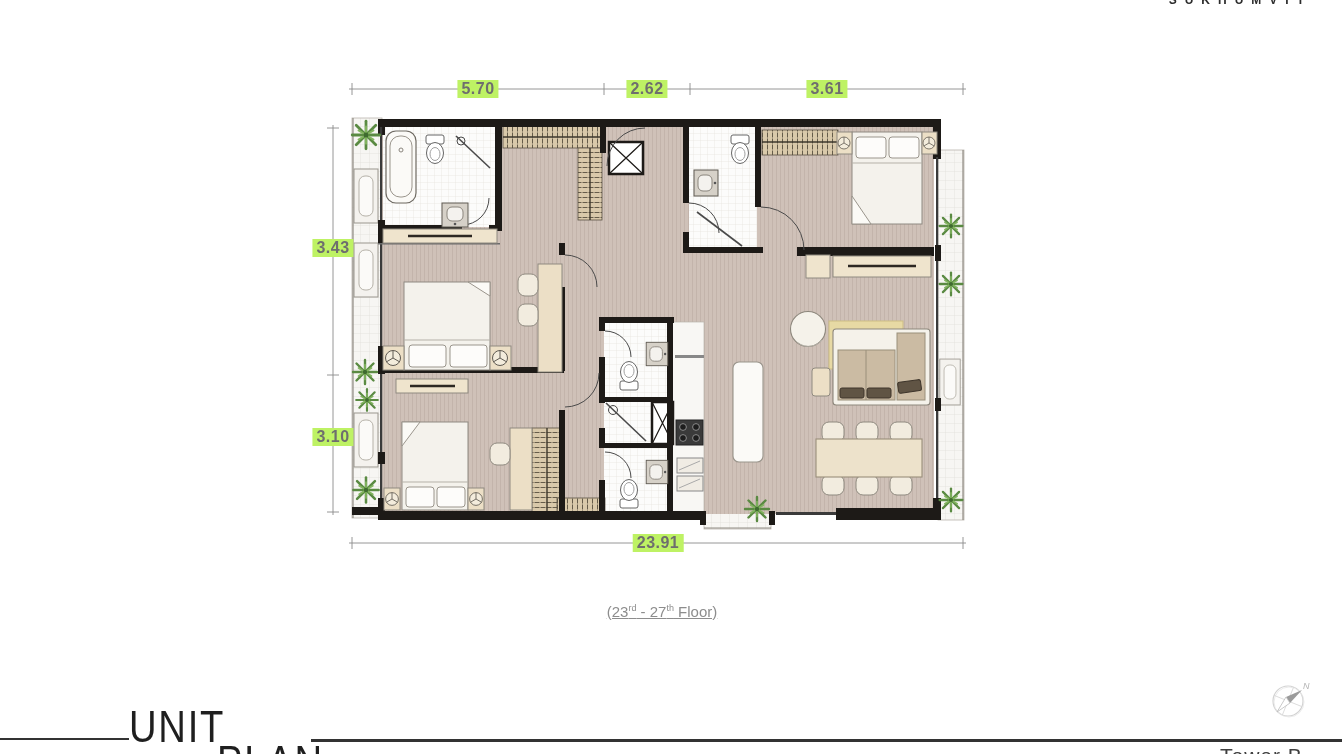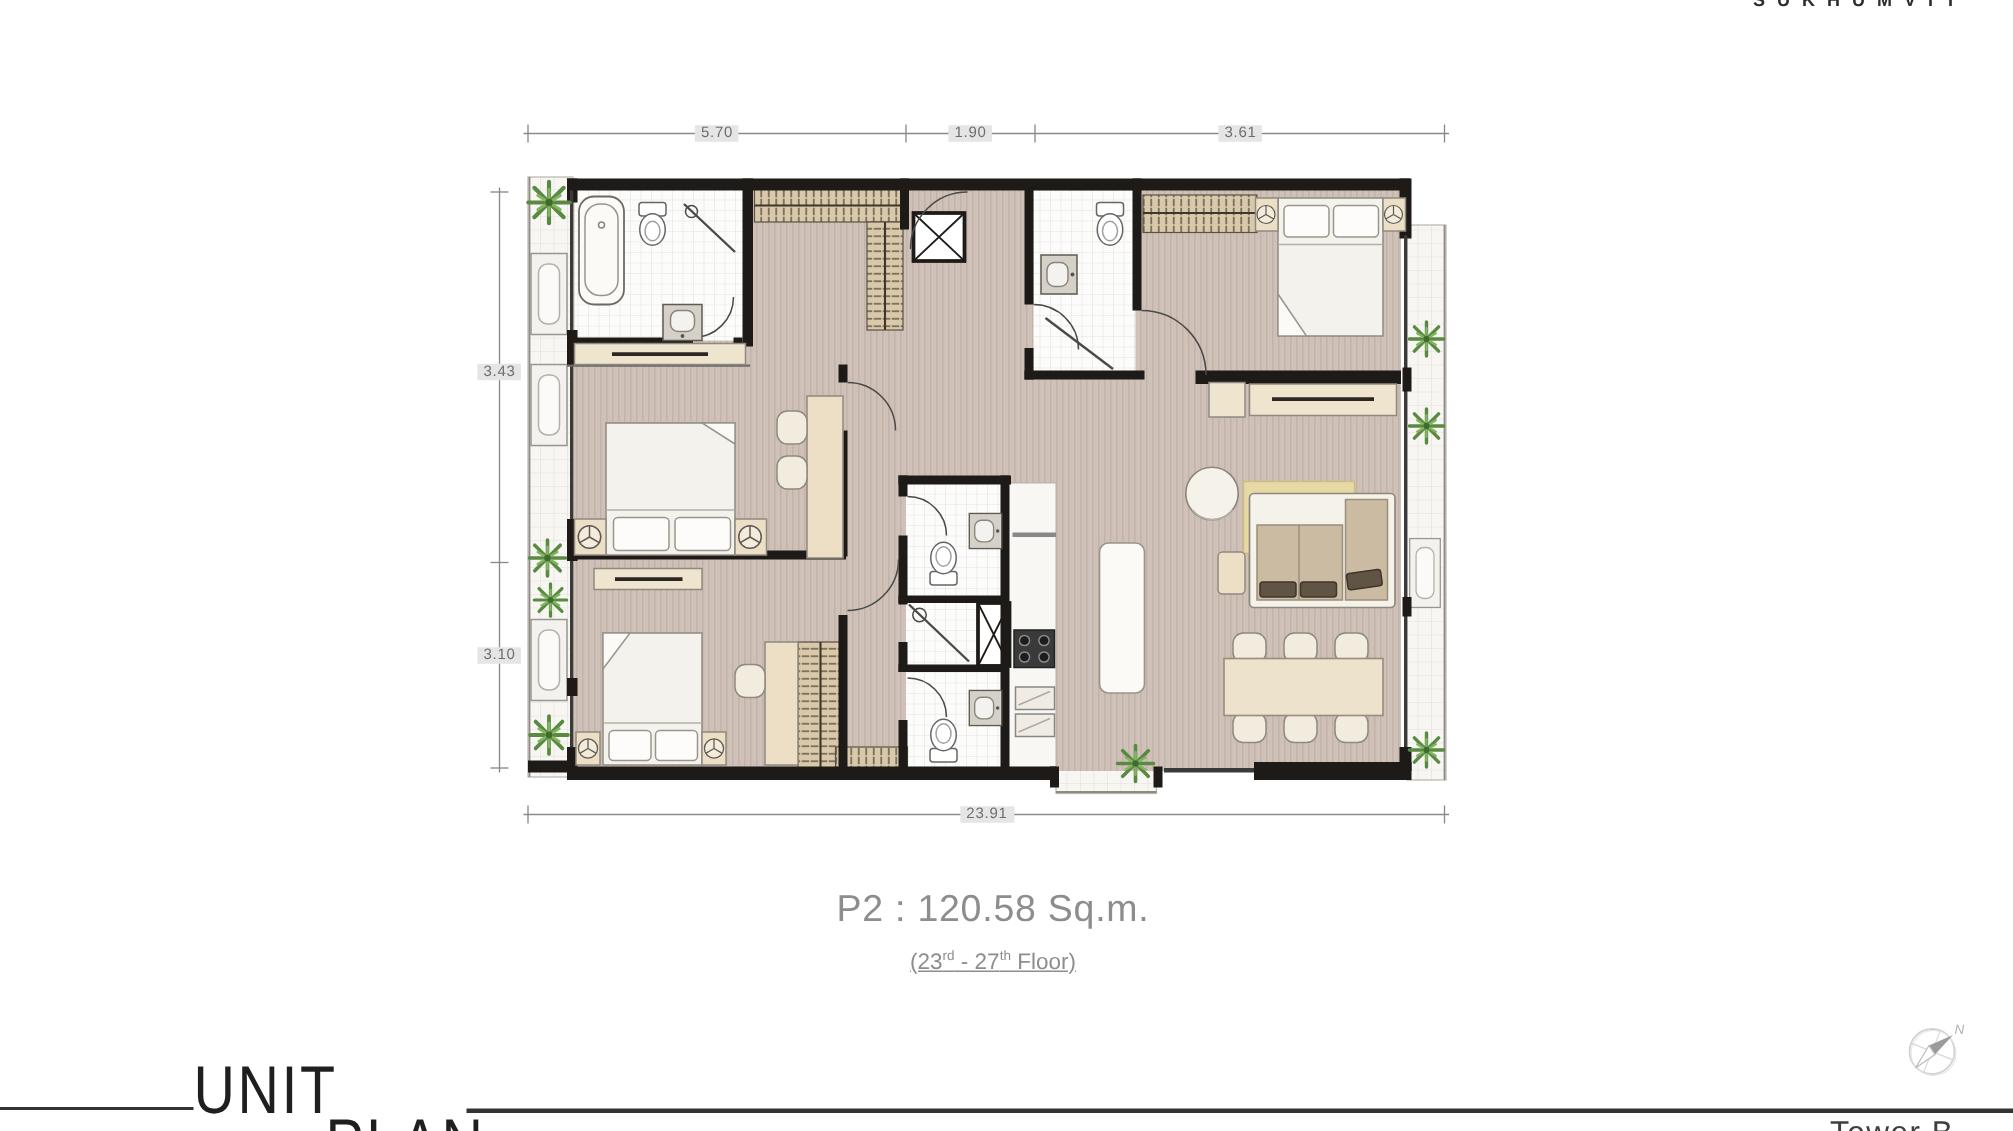--- a/index.html
+++ b/index.html
@@ -10,22 +10,22 @@
   .page{position:absolute;inset:0;}
   
   .brand{
     position:absolute;top:-7px;right:30px;font-size:12px;font-weight:bold;
     letter-spacing:8px;color:#2d2d2d;white-space:nowrap;
   }
   .plan-svg{position:absolute;left:0;top:0;}
   
   .dim{
     position:absolute;transform:translate(-50%,-50%);
-    font-size:10px;color:#6e6e6e;background:#e5e5e5;padding:0 4px;
-    letter-spacing:0.5px;white-space:nowrap;
+    font-size:16px;color:#6e6e6e;background:#bef264;padding:0 4px;
+    letter-spacing:0.5px;white-space:nowrap;font-weight:bold;
   }
   .title-block{position:absolute;left:662px;top:592px;transform:translateX(-50%);text-align:center;color:#8d8d8d;}
   .unit-title{font-size:25px;letter-spacing:0.5px;white-space:nowrap;}
   .unit-floor{font-size:15px;margin-top:11px;white-space:nowrap;text-decoration:underline;}
   .unit-floor sup{font-size:9px;}
   
   .rule{position:absolute;background:#333333;height:2px;}
   .rule-left{left:0;top:738px;width:129px;}
   .rule-right{left:311px;top:739px;width:1031px;height:2.5px;}
   .word-unit,.word-plan{
@@ -384,28 +384,27 @@
       <line x1="327" y1="128" x2="339" y2="128"></line>
       <line x1="327" y1="375" x2="339" y2="375"></line>
       <line x1="327" y1="512" x2="339" y2="512"></line>
       <line x1="349" y1="543" x2="966" y2="543"></line>
       <line x1="352" y1="537" x2="352" y2="549"></line>
       <line x1="963" y1="537" x2="963" y2="549"></line>
     </g>
   </svg>
 
   <span class="dim" style="left:478px;top:89px">5.70</span>
-  <span class="dim" style="left:647px;top:89px">1.90</span>
+  <span class="dim" style="left:647px;top:89px">2.62</span>
   <span class="dim" style="left:827px;top:89px">3.61</span>
   <span class="dim" style="left:333px;top:248px">3.43</span>
   <span class="dim" style="left:333px;top:437px">3.10</span>
   <span class="dim" style="left:658px;top:543px">23.91</span>
 
   <div class="title-block">
-    <div class="unit-title">P2 : 120.58 Sq.m.</div>
     <div class="unit-floor"><span>(23</span><sup>rd</sup><span> - 27</span><sup>th</sup><span> Floor)</span></div>
   </div>
 
   <svg class="compass" viewBox="0 0 80 60" xmlns="http://www.w3.org/2000/svg">
     <circle cx="33" cy="29" r="15" fill="none" stroke="#d2d2d2" stroke-width="1.2"></circle>
     <circle cx="34" cy="30" r="15" fill="none" stroke="#e6e6e6" stroke-width="0.8"></circle>
     <g stroke="#d8d8d8" stroke-width="0.8">
       <line x1="33" y1="14" x2="33" y2="44" transform="rotate(22 33 29)"></line>
       <line x1="18" y1="29" x2="48" y2="29" transform="rotate(22 33 29)"></line>
     </g>

